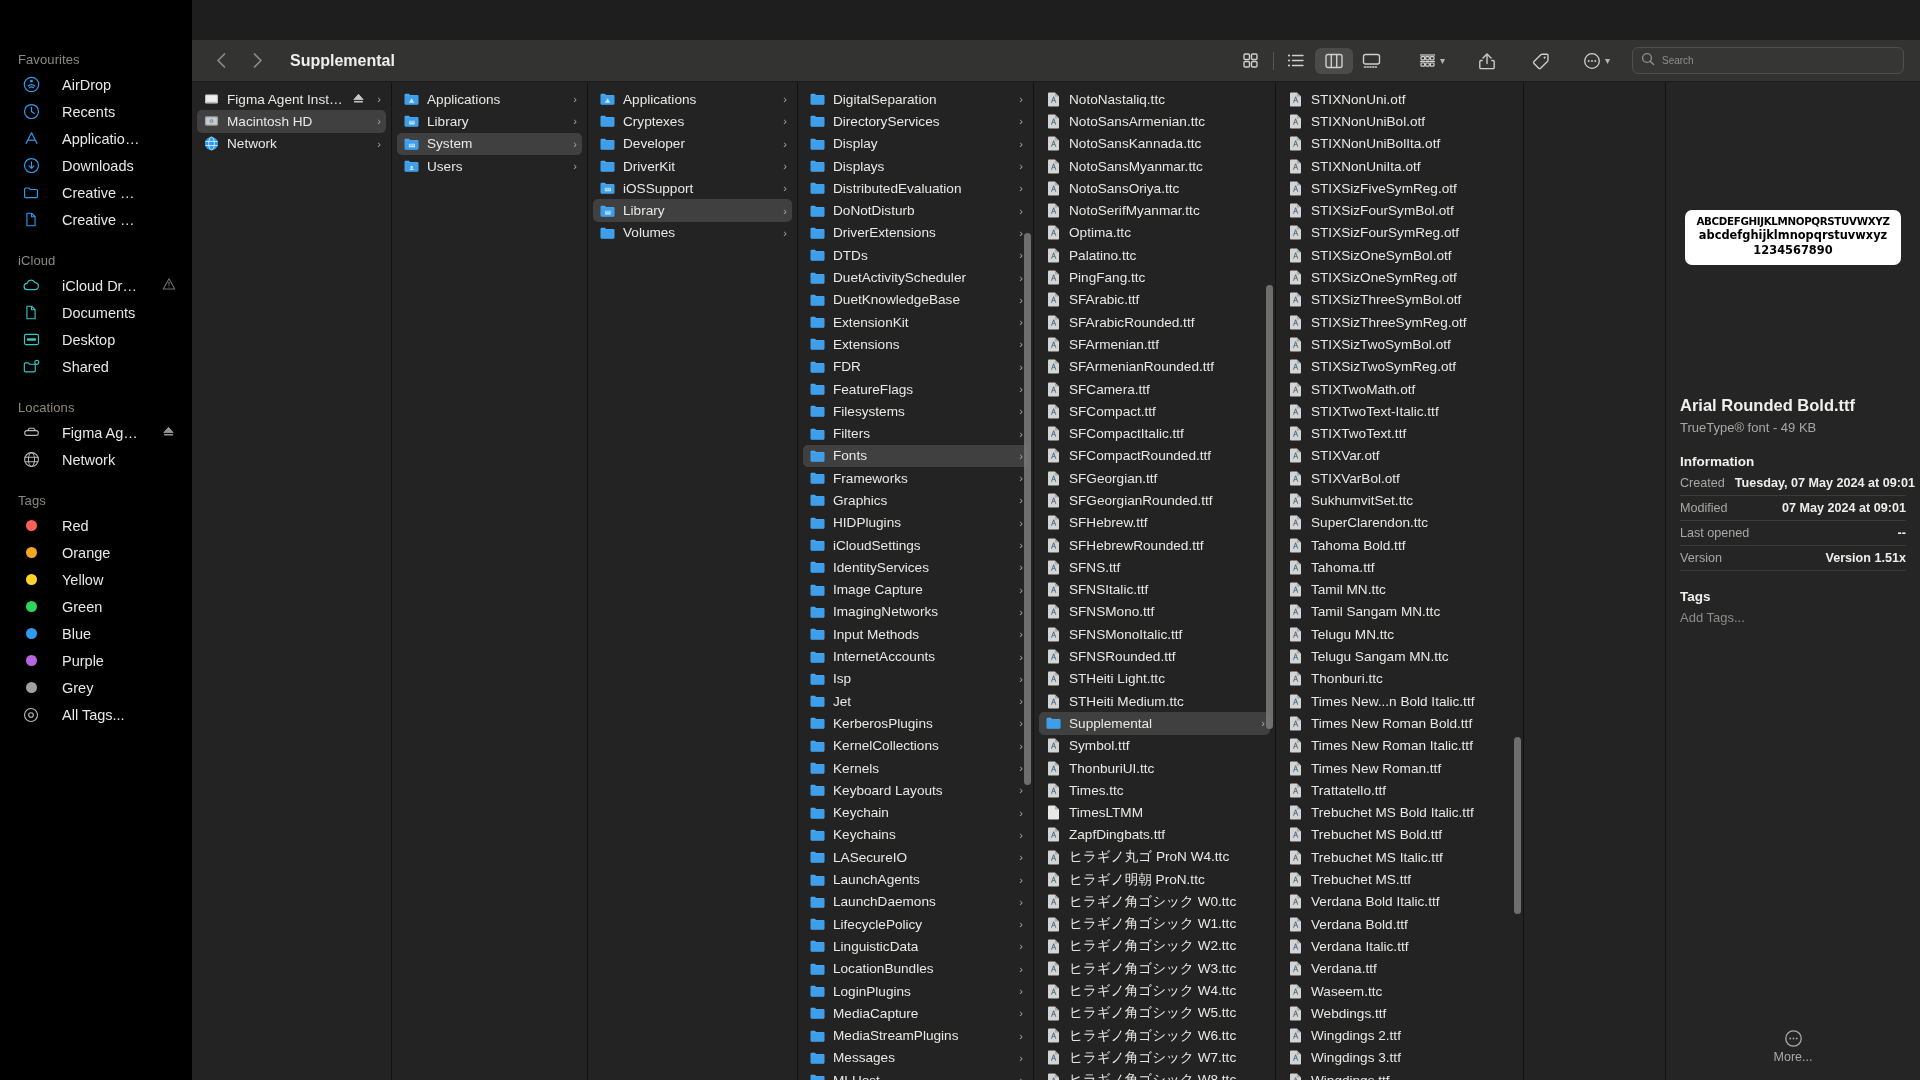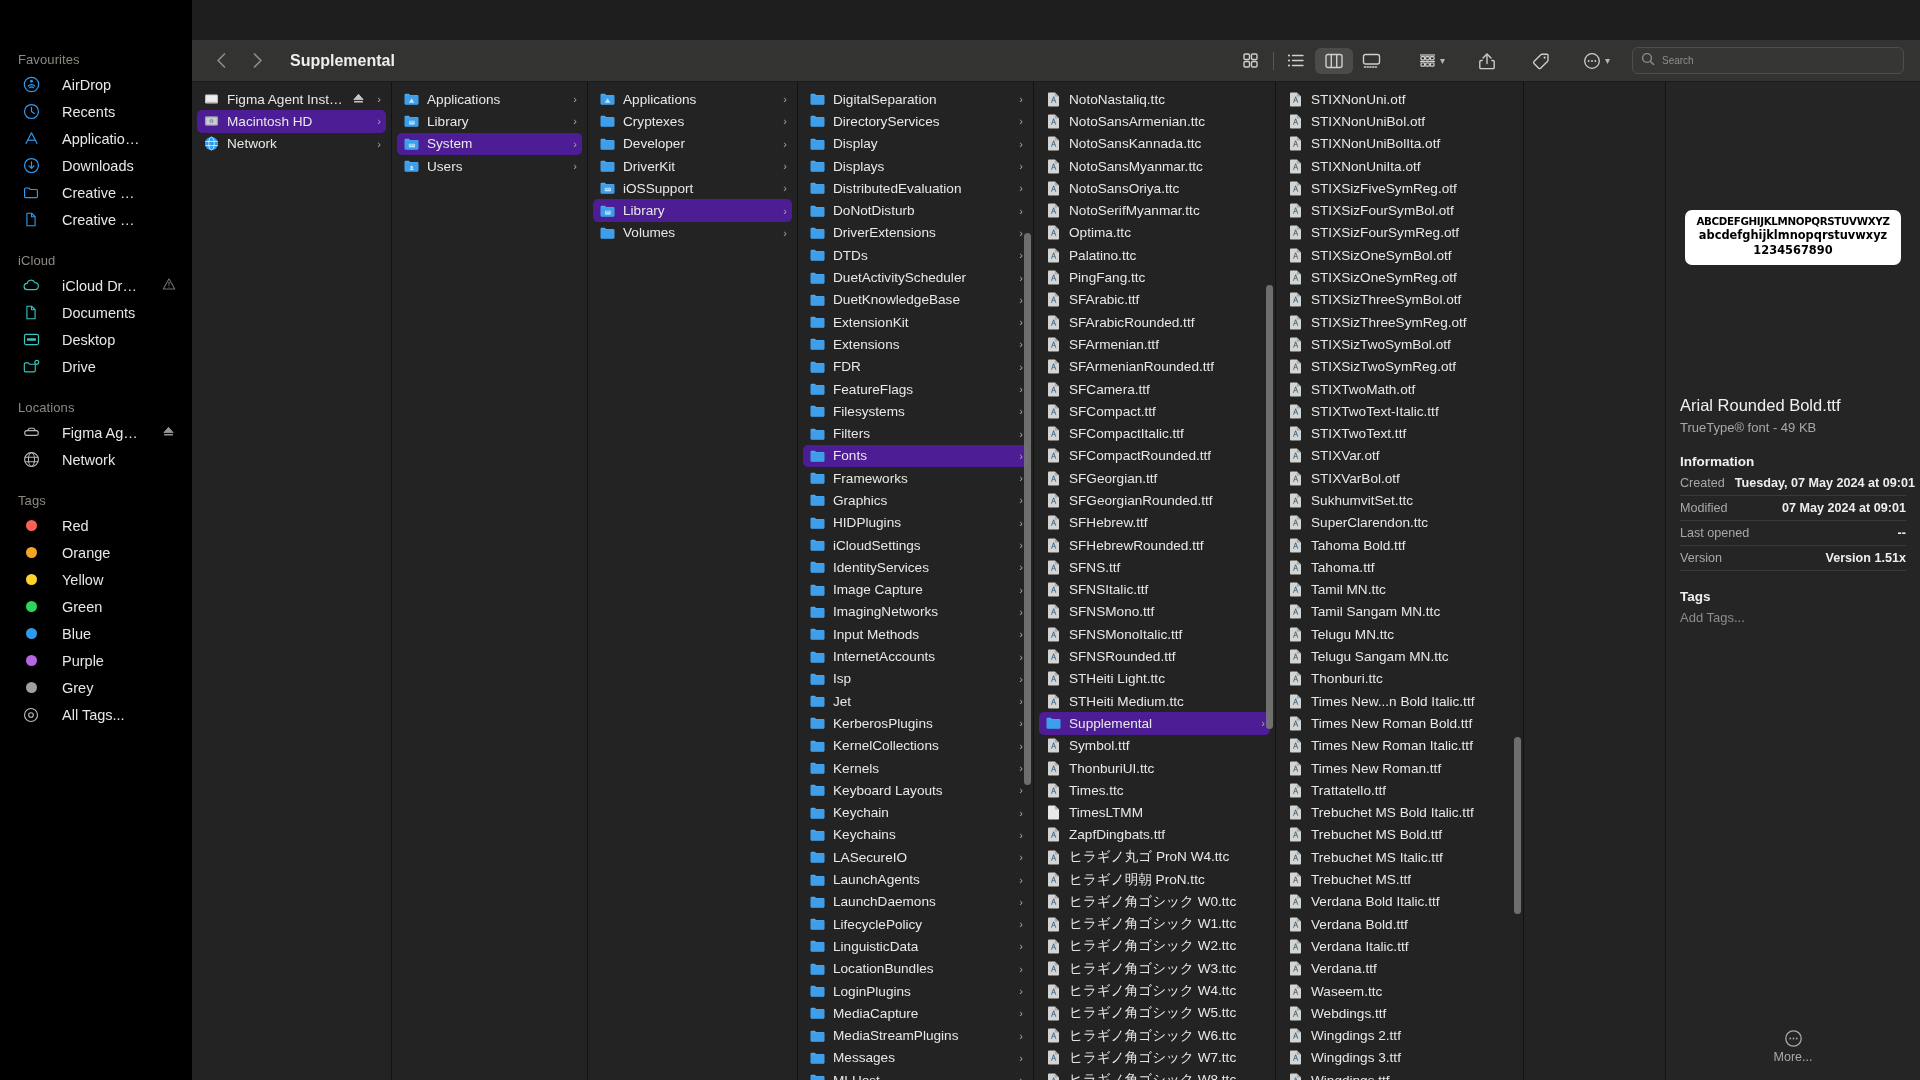--- a/index.html
+++ b/index.html
@@ -120,21 +120,21 @@
     display: flex; align-items: center;
     height: 22.3px;
     margin: 0 5px;
     padding: 0 5px 0 7px;
     gap: 8px;
     border-radius: 5px;
     font-size: 13.6px;
     color: #e8e8e6;
     white-space: nowrap;
   }
-  .row.sel { background: #4c1d95; }
+  .row.sel { background: #404040; }
   .row .ico { width: 15px; height: 15px; flex: 0 0 15px; display:flex; align-items:center; justify-content:center; }
   .row .nm { flex: 1; overflow: hidden; text-overflow: ellipsis; }
   .row .arr { font-size: 11px; color: #a9a9a7; flex: 0 0 8px; text-align:right; }
   .row .eject { font-size: 11px; color:#c6c6c4; flex: 0 0 12px; text-align:right;}
 
   
   .colbar {
     position: absolute; right: 2px; width: 7px;
     background: #7b7b79; border-radius: 4px; opacity:.85;
   }
@@ -157,21 +157,21 @@
     padding: 5px 4px 6px;
     width: 216px;
     text-align: center;
     font-family: "DejaVu Sans", sans-serif;
     font-weight: bold;
     line-height: 1.33;
   }
   .pv-thumb .l1 { font-size: 10.3px; letter-spacing: -0.35px; }
   .pv-thumb .l2 { font-size: 11.4px; }
   .pv-thumb .l3 { font-size: 11.4px; }
-  .pv-title { font-size: 16.5px; font-weight: normal; color:#f0f0ee; margin-top: 4px; }
+  .pv-title { font-size: 16.5px; font-weight: bold; color:#f0f0ee; margin-top: 4px; }
   .pv-sub { font-size: 13px; color:#a8a8a6; margin-top: 5px; }
   .pv-h { font-size: 13.5px; font-weight: bold; color:#f0f0ee; margin-top: 19px; margin-bottom: 2px;}
   .pv-row {
     display:flex; justify-content: space-between; gap: 10px;
     font-size: 12.6px;
     padding: 5px 0 5px;
     border-bottom: 1px solid #3a3a38;
     align-items: baseline;
   }
   .pv-row:last-of-type { border-bottom: 1px solid #3a3a38; justify-content: space-between; }
@@ -290,21 +290,21 @@
         <span class="sb-label">Desktop</span>
         <span class="sb-trailing"></span>
       </div>
       <div class="sb-item">
         <span class="sb-icon">
           <svg width="17" height="17" viewBox="0 0 18 18" fill="none">
             <path d="M1.4 6.2a1.1 1.1 0 0 1 1.1-1.1h3.1l1.3 1.5h5a1.1 1.1 0 0 1 1.1 1.1v5.9a1.1 1.1 0 0 1-1.1 1.1H2.5a1.1 1.1 0 0 1-1.1-1.1z" stroke="#39c6c0" stroke-width="1.2" stroke-linejoin="round"></path>
             <circle cx="14.6" cy="4.6" r="2.1" stroke="#39c6c0" stroke-width="1.2"></circle>
           </svg>
         </span>
-        <span class="sb-label">Drive</span>
+        <span class="sb-label">Shared</span>
         <span class="sb-trailing"></span>
       </div>
       <div class="sb-gap"></div>
       <div class="sb-section">Locations</div>
       <div class="sb-item">
         <span class="sb-icon">
           <svg width="17" height="16" viewBox="0 0 18 18" fill="none">
             <rect x="1.4" y="6.3" width="15.2" height="5.4" rx="2.4" stroke="#b9b9b7" stroke-width="1.25"></rect>
             <path d="M4.6 6.3 6.4 3.6h5.2l1.8 2.7" stroke="#b9b9b7" stroke-width="1.25" stroke-linejoin="round"></path>
           </svg>

